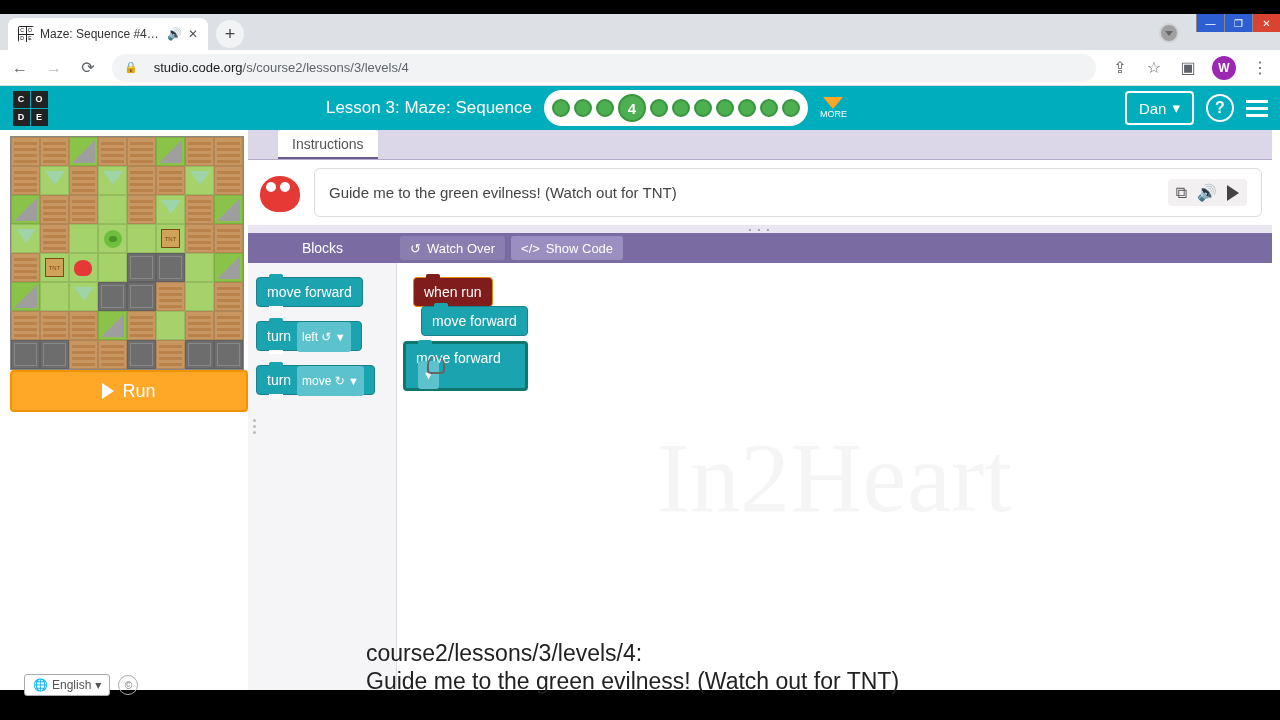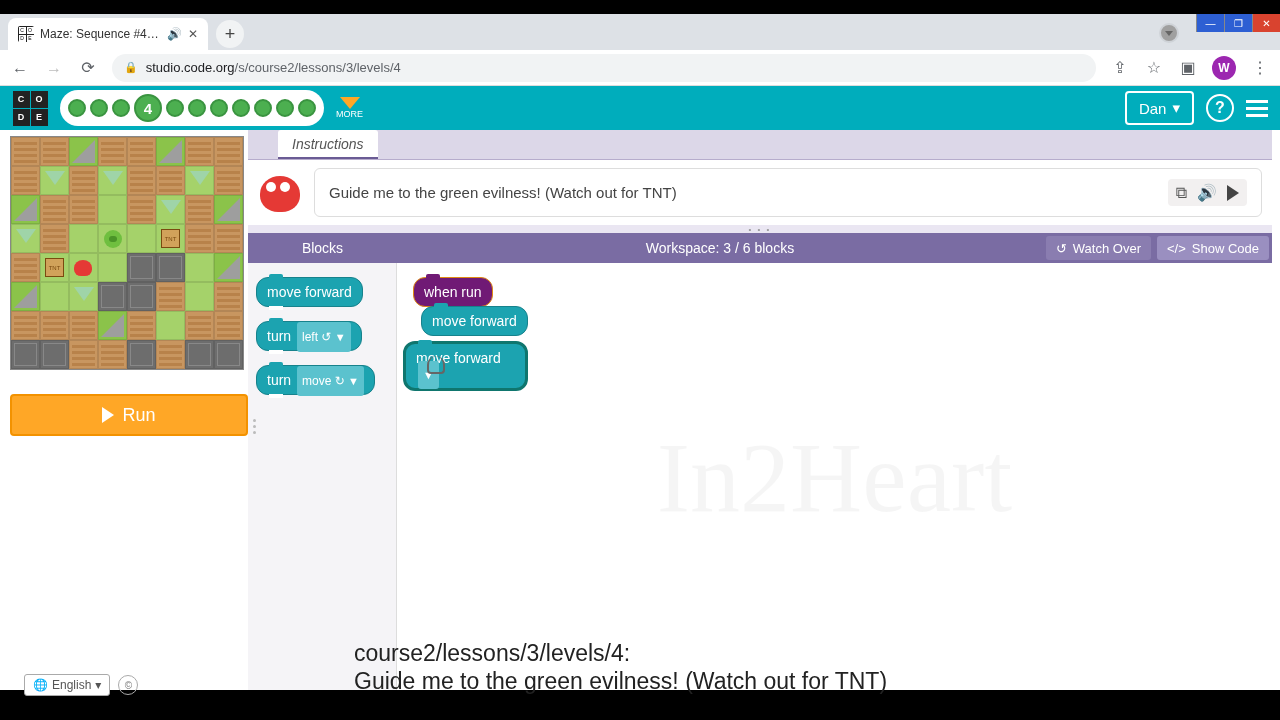--- a/index.html
+++ b/index.html
@@ -20,21 +20,21 @@
 .wc.max{background:#2d5fd3;color:#fff;}
 .wc.close{background:#d9432f;color:#fff;}
 .user-circle { width:20px;height:20px;border-radius:50%;background:#a0a0a0;border:2px solid #cfd3d8;margin: 4px 6px 0 0; position:absolute; right:95px; top:5px; display:flex;align-items:center;justify-content:center;}
 .user-circle::after{content:""; width:0;height:0;border-left:4px solid transparent;border-right:4px solid transparent;border-top:5px solid #666;}
 
 .addr-bar { height: 36px; background: #fff; display: flex; align-items: center; padding: 0 10px; gap: 14px; border-bottom: 1px solid #ddd; }
 .nav-icon { color: #5f6368; font-size: 16px; width: 20px; text-align: center; }
 .nav-icon.fwd{color:#bdbdbd;}
 .url-box { flex: 1; height: 28px; background: #f1f3f4; border-radius: 14px; display: flex; align-items: center; padding: 0 12px; color: #5f6368; font-size: 13px; gap: 8px; }
 .url-box .lock { font-size: 11px; }
-.url-box .domain { color: #202124; }
+.url-box .domain { color: #202124; margin-left: 8px; }
 .right-icons { display: flex; gap: 14px; align-items: center; }
 .avatar { width: 24px; height: 24px; border-radius: 50%; background: #9c27b0; color: #fff; display: flex; align-items: center; justify-content: center; font-size: 12px; font-weight: bold; }
 
 
 .app-header { height: 44px; background: #00adbc; display: flex; align-items: center; padding: 0 12px; gap: 12px; position: relative; }
 .logo { width: 36px; height: 36px; display: flex; flex-wrap: wrap; }
 .logo div { width: 17px; height: 17px; background: #222; color: #fff; font-size: 9px; display: flex; align-items: center; justify-content: center; margin: 0.5px; font-weight: bold; }
 .lesson-title { color: #fff; font-size: 17px; margin-left: auto; }
 .progress-bubbles { background: #fff; border-radius: 18px; padding: 4px 8px; display: flex; gap: 4px; align-items: center; }
 .bubble { width: 18px; height: 18px; border-radius: 50%; background: #4caf50; border: 2px solid #3a9440; }
@@ -56,27 +56,27 @@
 .maze .tile.open { background: #a5d26a; }
 .maze .tile.tri::after { content:""; position:absolute; inset:2px; background:#9e9e9e; clip-path: polygon(0 100%, 100% 100%, 100% 0); }
 .maze .tile.dark { background:#6d6d6d;}
 .maze .tile.dark::after{content:"";position:absolute;inset:2px;border:1px solid #888;}
 .maze .tri-dn::before{content:"";position:absolute;left:4px;top:4px;width:0;height:0;border-left:10px solid transparent;border-right:10px solid transparent;border-top:14px solid #9fd4a8;}
 .maze .pig::before{content:"";position:absolute;left:5px;top:5px;width:18px;height:18px;border-radius:50%;background:#6fbf3f;}
 .maze .pig::after{content:"";position:absolute;left:10px;top:11px;width:8px;height:6px;border-radius:3px;background:#4a9428;}
 .maze .bird::before{content:"";position:absolute;left:4px;top:6px;width:18px;height:16px;border-radius:50% 50% 40% 40%;background:#e53935;}
 .maze .tnt::after{content:"TNT";position:absolute;inset:4px;background:#d1a25a;border:1px solid #7a4a10;font-size:6px;color:#7a4a10;display:flex;align-items:center;justify-content:center;}
 
-.run-step { display: flex; gap: 22px; margin-top: 24px; }
+.run-step { display: flex; gap: 22px; margin-top: 0; }
 .btn-orange { background: #ffa726; color: #fff; border-radius: 4px; height: 42px; display: flex; align-items: center; justify-content: center; font-size: 18px; gap: 8px; flex: 1; border:2px solid #f39200;}
 .btn-orange .tri { width: 0; height: 0; border-top: 8px solid transparent; border-bottom: 8px solid transparent; border-left: 12px solid #fff; }
 
 
 .right-col { flex: 1; display: flex; flex-direction: column; padding-right:8px;}
-.tabs-row { height: 30px; border-bottom: 1.5px solid #b6accc; display: flex; padding-left: 30px; background:#dcd7e8;font-style:italic;}
+.tabs-row { height: 30px; border-bottom: 1.5px solid #b6accc; display: flex; padding-left: 30px; background:#dcd7e8;}
 .tab-ins { padding: 6px 14px; font-size: 14px; color: #555; border-bottom: 2.5px solid #6a5b94; background:#fff; border-radius:3px 3px 0 0;}
 .instruction-row { display: flex; align-items: center; padding: 8px 10px; gap: 10px; background:#fff; min-height:50px;}
 .bird-avatar { width: 46px; height: 42px; position:relative;}
 .bird-avatar::before{content:"";position:absolute;left:2px;top:4px;width:40px;height:36px;background:#e53935;border-radius:50% 50% 45% 45%;}
 .bird-avatar::after{content:"";position:absolute;left:8px;top:10px;width:10px;height:10px;background:#fff;border-radius:50%;box-shadow:14px 0 0 #fff;}
 .speech { flex: 1; background: #fff; border: 1px solid #ddd; border-radius: 6px; padding: 10px 14px; font-size: 15px; color: #444; display: flex; align-items: center; justify-content: space-between; }
 .speech-icons { display: flex; gap: 10px; align-items: center; color: #555; background:#f2f0f0; padding:4px 8px; border-radius:4px;}
 .si { font-size: 16px; }
 .si.play { width:0;height:0;border-top:8px solid transparent;border-bottom:8px solid transparent;border-left:12px solid #444;}
 
@@ -84,39 +84,39 @@
 .divider-drag::after{content:"• • •"; font-size:8px;color:#999;letter-spacing:2px;}
 
 .toolbar { height: 30px; background: #7a6ca3; display: flex; align-items: center; color: #fff; font-size: 14px; }
 .tb-blocks { width: 149px; text-align: center; }
 .tb-workspace { flex: 1; text-align: center; }
 .tb-btn { background: #8a7db0; height: 24px; margin: 0 3px; border-radius: 3px; padding: 0 10px; display: flex; align-items: center; gap: 6px; font-size: 13px; }
 .tb-btn.light{background:#9a8fc0;}
 
 .workspace-area { flex: 1; display: flex; background: #fff; }
 .palette { width: 149px; background: #f5f4f7; border-right: 1px solid #ddd; padding: 14px 8px; display: flex; flex-direction: column; gap: 14px; }
-.block { border-radius: 12px; padding: 6px 10px; color: #fff; font-size: 14px; position: relative; width: fit-content; }
+.block { border-radius: 4px; padding: 6px 10px; color: #fff; font-size: 14px; position: relative; width: fit-content; }
 .block::before { content:""; position:absolute; left:12px; top:-4px; width:14px; height:4px; background:inherit; border-radius:2px 2px 0 0;}
 .block::after { content:""; position:absolute; left:12px; bottom:-4px; width:14px; height:4px; background:#fff; }
 .block.teal { background: #1ca3b0; border:1.5px solid #17828c;}
-.block.orange { background: #701a75; border:1.5px solid #df8a12;}
+.block.orange { background: #7f1d1d; border:1.5px solid #df8a12;}
 .block .dd { background: #5bc2ce; padding: 8px 5px; border-radius: 3px; margin-left: 2px; font-size:12px;}
 .block .arr{font-size:11px;}
 .workspace { flex: 1; position: relative; background: #fff; }
 .stack { position: absolute; left: 16px; top: 14px; }
 .stack .block{margin-bottom:-1px;}
 .stack .block::after{display:none;}
 .stack .block.teal.offset{margin-left:8px;}
 .dragged { position:absolute; left:-10px; top:64px;}
 
 .grab-cursor{position:absolute; left:30px; top:93px; width:18px;height:18px;border:2px solid #666;border-radius:50% 50% 4px 4px;border-top:none;}
 
 .watermark { position: absolute; left: 50%; top: 50%; transform: translate(-50%,-50%); font-size: 100px; color: rgba(0,0,0,0.04); font-family: Georgia, serif; pointer-events:none; white-space:nowrap;}
 
-.caption { position: absolute; left: 354px; bottom: 24px; font-size: 23px; color: #222; line-height:1.25;}
+.caption { position: absolute; left: 366px; bottom: 24px; font-size: 23px; color: #222; line-height:1.25;}
 .caption .l1{font-weight:normal;}
 
 .footer { position: absolute; left: 24px; bottom: 24px; display: flex; gap: 8px; align-items: center; }
 .lang-sel { border: 1px solid #aaa; border-radius: 3px; padding: 3px 8px; font-size: 12px; color: #555; background:#fff; display:flex; align-items:center; gap:4px;}
 .cc{border:1px solid #aaa;width:20px;height:20px;border-radius:50%;display:flex;align-items:center;justify-content:center;font-size:10px;color:#777;}
 
 .black-bar-top{height:14px;background:#000;}
 .black-bar-bot{position:absolute;bottom:0;left:0;right:0;height:18px;background:#000;}
 .resizer{position:absolute;left:250px;top:178px;bottom:46px;width:8px;display:flex;flex-direction:column;align-items:center;justify-content:center;gap:3px;}
 .resizer i{width:3px;height:3px;background:#bbb;border-radius:50%;}
@@ -165,20 +165,21 @@
   </div>
 </div>
 
 <div class="app-header">
   <div class="logo">
     <div>C</div>
       <div>O</div>
       <div>D</div>
       <div>E</div>
   </div>
+  <div class="lesson-title">Lesson 3: Maze: Sequence</div>
   <div class="progress-bubbles">
     <div class="bubble"></div>
     <div class="bubble"></div>
     <div class="bubble"></div>
     <div class="bubble current">4</div>
     <div class="bubble"></div>
     <div class="bubble"></div>
     <div class="bubble"></div>
     <div class="bubble"></div>
     <div class="bubble"></div>
@@ -294,21 +295,20 @@
         <div class="speech-icons">
           <span class="si">⧉</span>
           <span class="si">🔊</span>
           <div class="si play"></div>
         </div>
       </div>
     </div>
     <div class="divider-drag"></div>
     <div class="toolbar">
       <div class="tb-blocks">Blocks</div>
-      <div class="tb-workspace">Workspace: 3 / 6 blocks</div>
       <div class="tb-btn">
         <span>↺</span>
         <span>Watch Over</span>
       </div>
       <div class="tb-btn light">
         <span>&lt;/&gt;</span>
         <span>Show Code</span>
       </div>
     </div>
     <div class="workspace-area">

